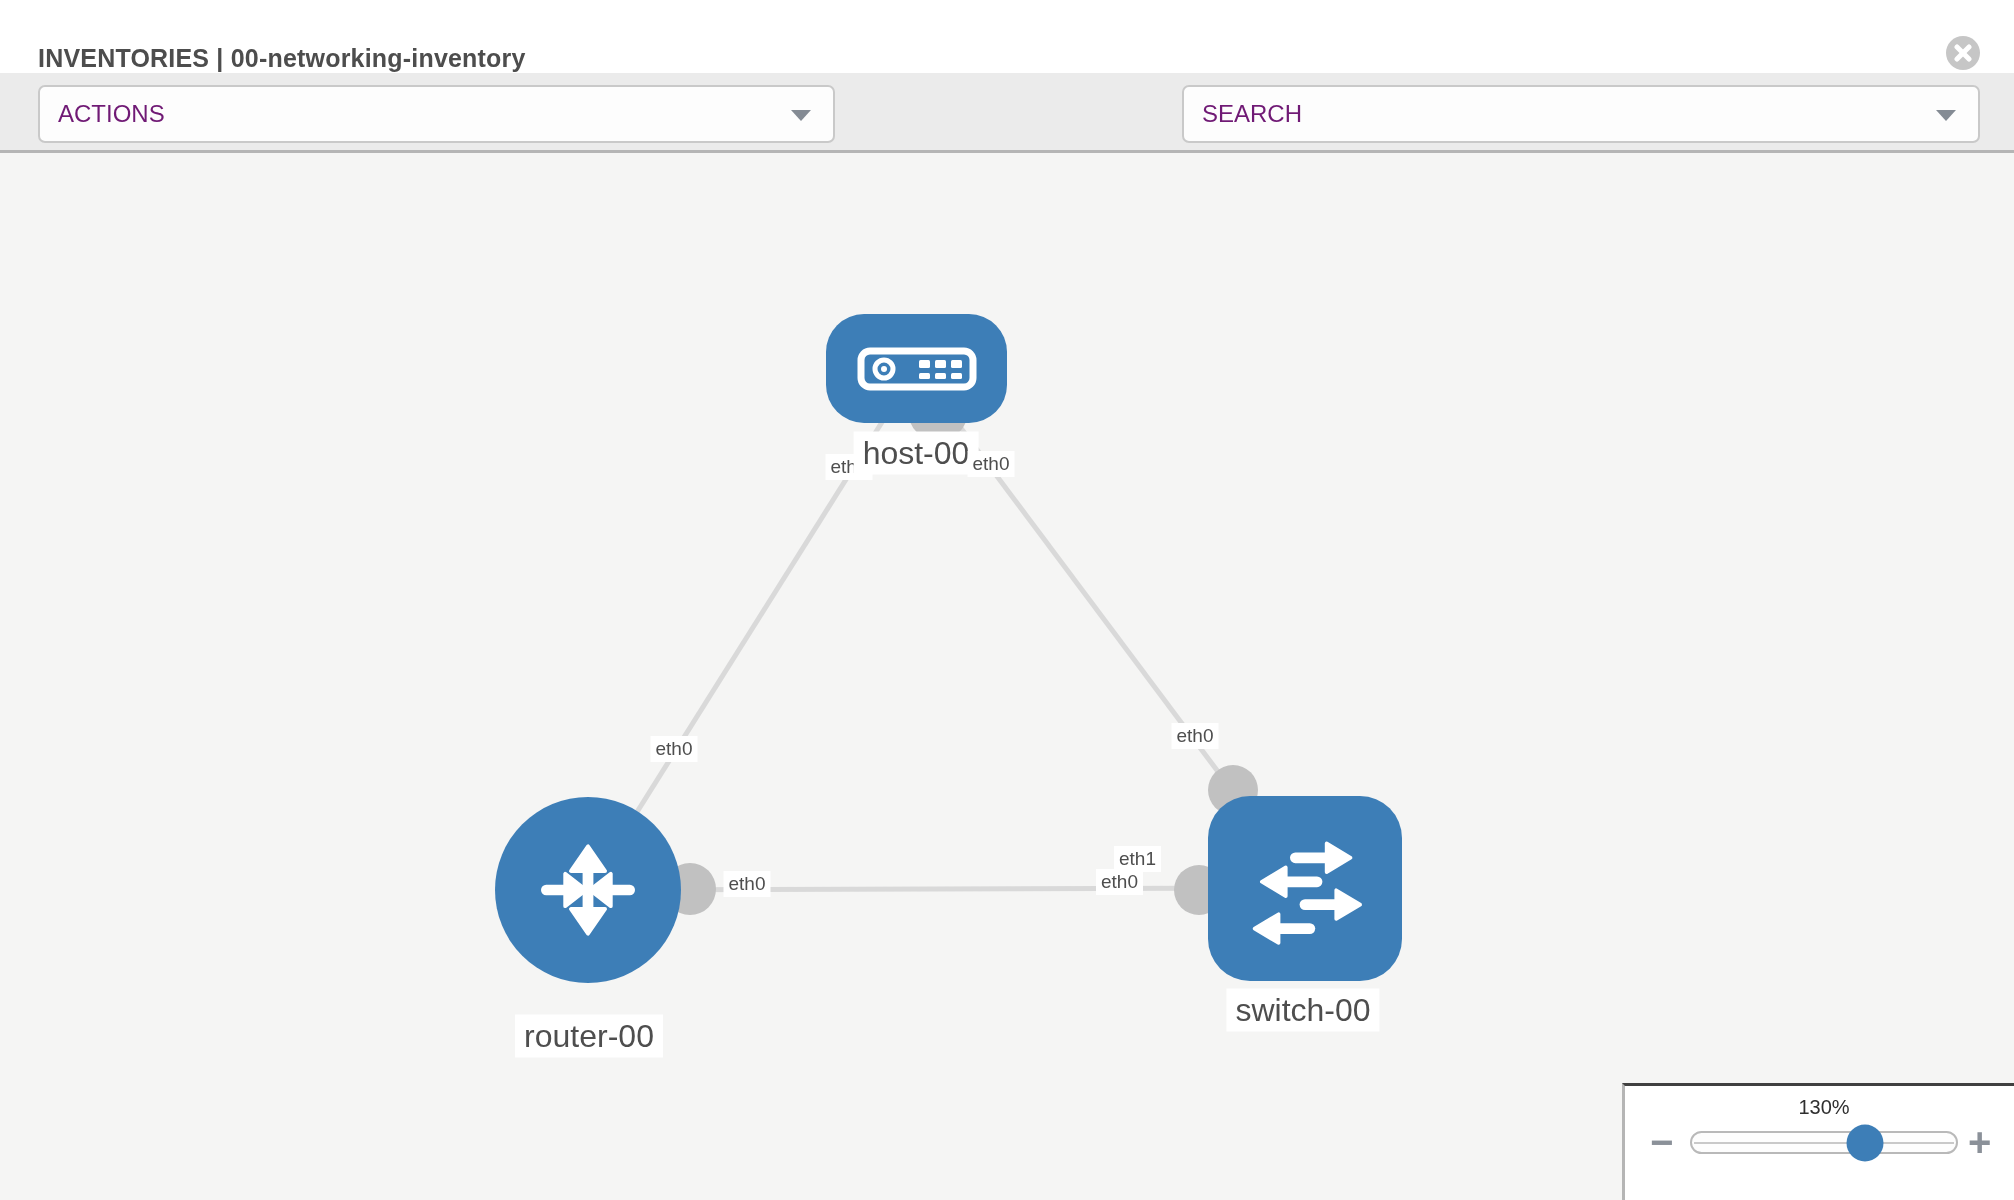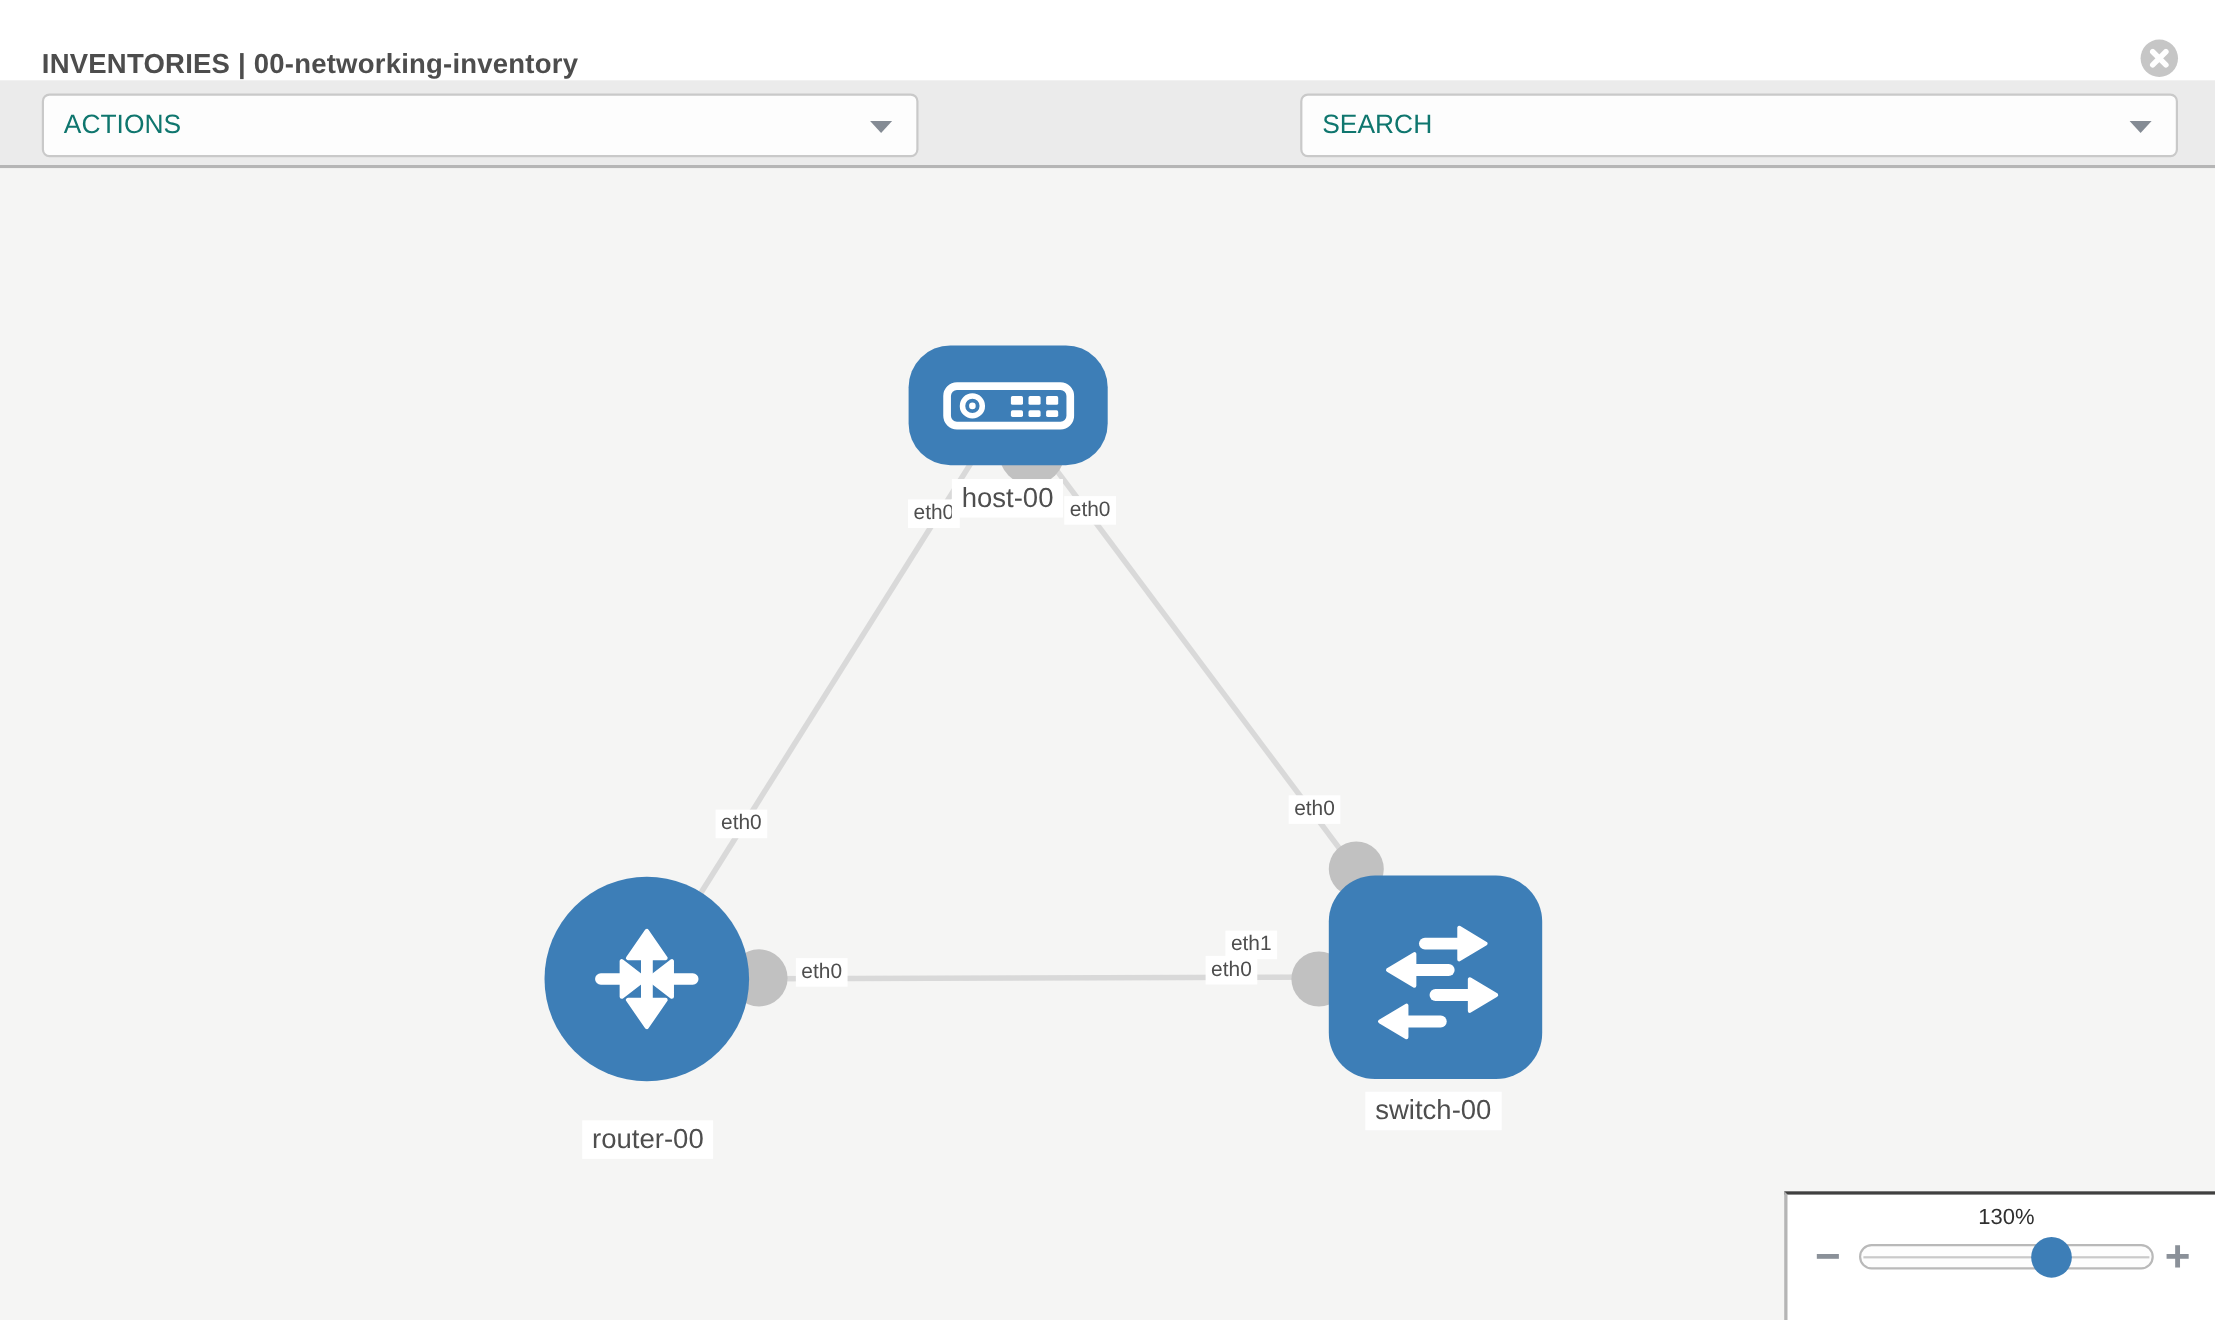--- a/index.html
+++ b/index.html
@@ -12,21 +12,21 @@
              font-size:25px;font-weight:700;color:#4d4d4d;letter-spacing:.2px;}
   .close-btn{position:absolute;left:1946px;top:16px;width:34px;height:34px;border-radius:50%;
              background:#c6c6c6;cursor:pointer;}
   .close-btn svg{position:absolute;left:8px;top:8px;}
 
   
   .tbar{position:absolute;left:0;top:73px;width:2014px;height:80px;background:#ebebeb;
         border-bottom:3px solid #b5b5b5;box-sizing:border-box;}
   .select-box{position:absolute;top:12px;height:58px;background:#fdfdfd;border:2px solid #c9c9c9;
               border-radius:7px;box-sizing:border-box;cursor:pointer;}
-  .select-box .sel-label{position:absolute;left:18px;top:0;line-height:54px;font-size:24px;color:#0f766e;}
+  .select-box .sel-label{position:absolute;left:18px;top:0;line-height:54px;font-size:24px;color:#701a75;}
   .caret{position:absolute;right:22px;top:23px;width:0;height:0;
          border-left:10px solid transparent;border-right:10px solid transparent;
          border-top:11px solid #848b94;}
   .actions-box{left:38px;width:797px;}
   .search-box{left:1182px;width:798px;}
   .tool-icon{position:absolute;width:38px;height:38px;cursor:pointer;}
   .wrench-btn{left:1047px;top:96px;}
   .key-btn{left:1116px;top:96px;}
 
   
@@ -36,21 +36,21 @@
   .node{position:absolute;background:#3d7eb7;cursor:pointer;}
   .node svg{position:absolute;}
   .node-host{left:826px;top:161px;width:181px;height:109px;border-radius:38px;}
   .node-host svg{left:31px;top:33px;}
   .node-router{left:495px;top:644px;width:186px;height:186px;border-radius:50%;}
   .node-router svg{left:36px;top:36px;}
   .node-switch{left:1208px;top:643px;width:194px;height:185px;border-radius:42px;}
   .node-switch svg{left:37px;top:33px;}
 
   .lbl{position:absolute;transform:translate(-50%,-50%);background:#ffffff;color:#4e4e4e;white-space:nowrap;}
-  .node-lbl{font-size:25px;padding:3px 9px;}
+  .node-lbl{font-size:32px;padding:3px 9px;}
   .if-lbl{font-size:19px;padding:2px 5px;}
   .if-lbl-left{transform:translate(0,-50%);} 
 
   
   .zoom-panel{position:absolute;right:0;bottom:0;width:392px;height:117px;background:#ffffff;
               border-top:3px solid #404040;border-left:3px solid #b5b5b5;box-sizing:border-box;}
   .zoom-percent{position:absolute;left:99px;top:10px;width:200px;text-align:center;
                 font-size:20px;color:#2f2f2f;}
   .zoom-minus,.zoom-plus{position:absolute;top:36px;font-size:40px;font-weight:700;color:#8b9199;
                          line-height:40px;cursor:pointer;}

